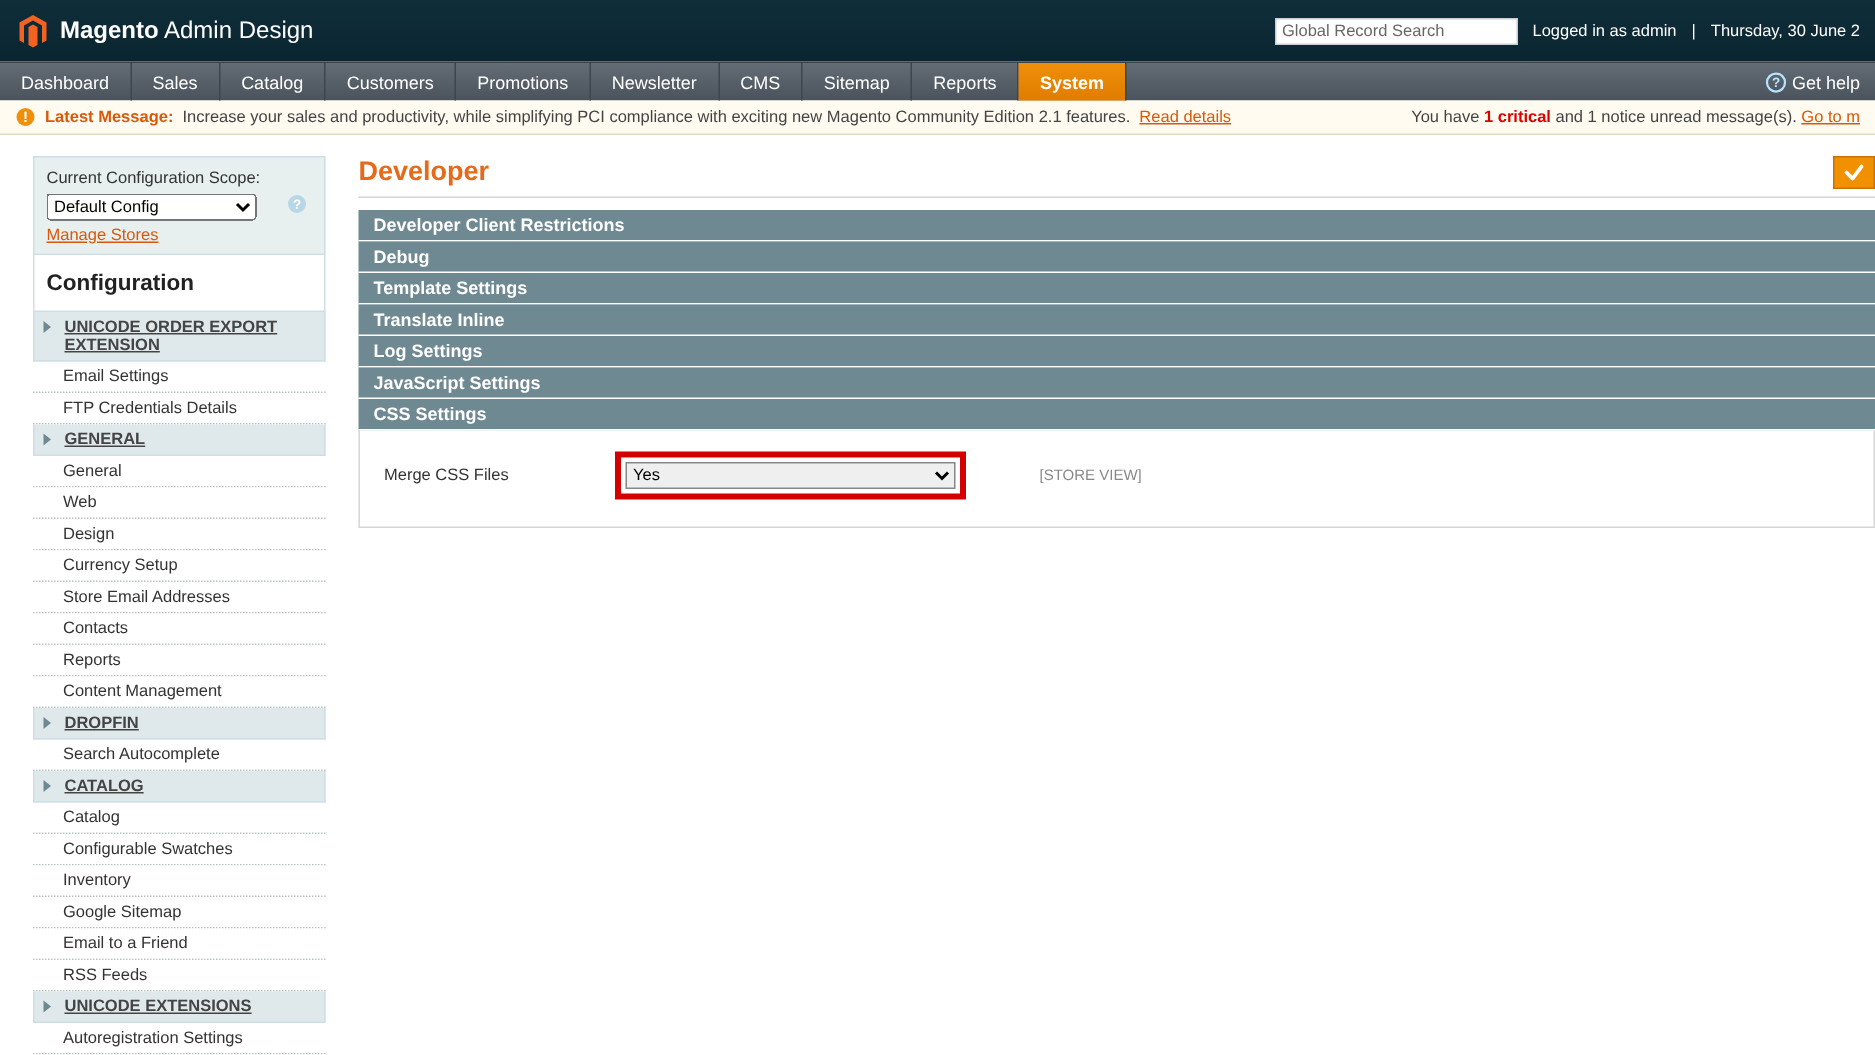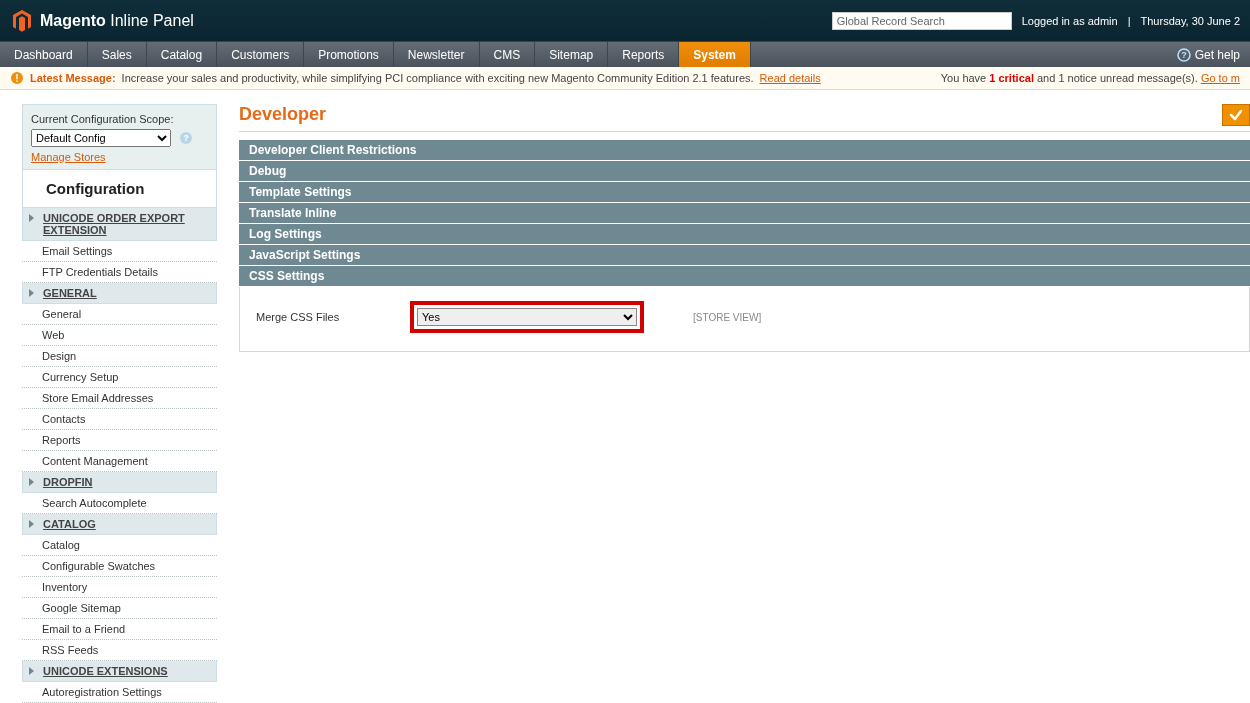--- a/index.html
+++ b/index.html
@@ -22,21 +22,21 @@
 .logo-text { font-size: 16px; }
 .logo-text .bold { font-weight: bold; }
 .topbar-right {
   margin-left: auto;
   display: flex;
   align-items: center;
   gap: 10px;
   font-size: 11px;
 }
 .search-input {
-  width: 180px;
+  width: 162px;
   height: 18px;
   border: 1px solid #ccc;
   padding: 0 4px;
   font-size: 11px;
   color: #666;
 }
 .menubar {
   background: linear-gradient(to bottom, #646d75 0%, #4a535b 100%);
   height: 26px;
   display: flex;
@@ -80,28 +80,28 @@
 .main-row { display: flex; padding: 14px 0 0 0; }
 .sidebar { width: 195px; margin: 0 0 0 22px; }
 .scope-box {
   border: 1px solid #cddee6;
   background: #e7efef;
   padding: 8px 8px 6px 8px;
   font-size: 11px;
 }
 .scope-box .label { color: #333; margin-bottom: 4px; }
 .scope-select { width: 140px; font-size: 11px; height: 18px; }
-.scope-row { display: flex; align-items: center; gap: 8px; }
+.scope-row { display: flex; align-items: flex-start; gap: 20px; }
 .help-bubble { width: 14px; height: 14px; }
 .manage-link { color: #d85909; text-decoration: underline; margin-top: 4px; display: inline-block; cursor: pointer; }
 .config-header {
   background: #fff;
   border: 1px solid #cddee6;
   border-top: none;
-  padding: 10px 23px;
+  padding: 10px 8px;
   font-size: 15px;
   font-weight: bold;
   color: #222;
 }
 .nav-group-title {
   background: #dfe8ea;
   padding: 4px 6px 4px 20px;
   font-size: 11px;
   font-weight: bold;
   color: #444;
@@ -191,21 +191,21 @@
 <body>
 
 <div class="topbar">
   <div class="logo-wrap">
     <svg class="logo-icon" viewBox="0 0 24 24">
       <path fill="#f26322" d="M12 1L3 6v12l3 1.7V8l6-3.4L18 8v11.7l3-1.7V6z"></path>
       <path fill="#f26322" d="M9 9v12l3 1.7L15 21V9l-3-1.7z"></path>
     </svg>
     <span class="logo-text">
       <span class="bold">Magento</span>
-      <span>Inline Panel</span>
+      <span>Admin Design</span>
     </span>
   </div>
   <div class="topbar-right">
     <input class="search-input" type="text" value="Global Record Search" style="">
     <span>Logged in as admin</span>
     <span>|</span>
     <span>Thursday, 30 June 2</span>
   </div>
 </div>
 

